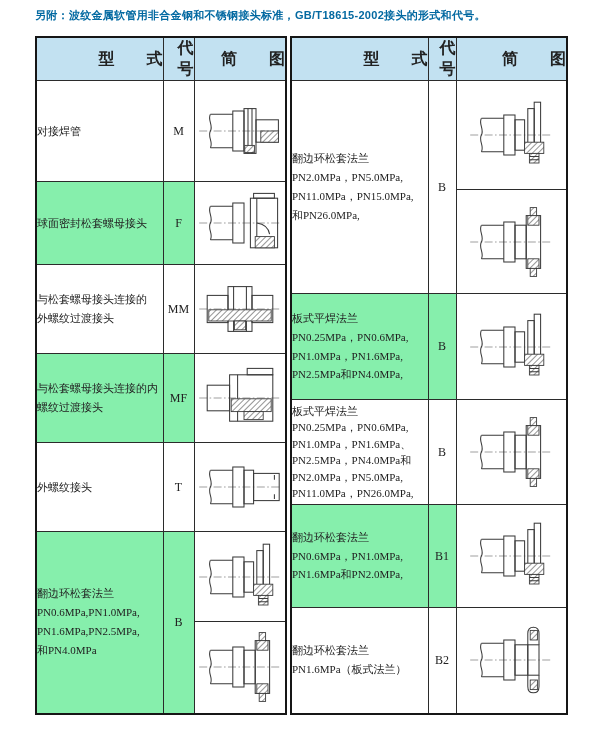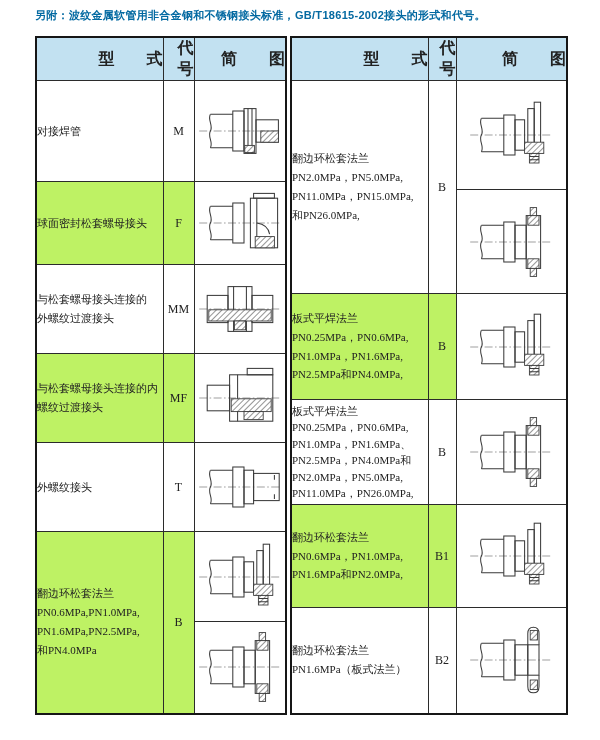--- a/index.html
+++ b/index.html
@@ -31,21 +31,21 @@
   td.t .tx{
     font-size:11px;line-height:1.72;white-space:pre-line;color:#222;
     font-family:"Liberation Serif","DejaVu Serif",serif;
   }
   td.t .tx.tight{line-height:1.5;}
   td.c{
     text-align:center;font-size:12px;color:#222;
     font-family:"Liberation Serif","DejaVu Serif",serif;
   }
   td.d{text-align:center;}
-  .hl{background:#bef264;}
+  .hl{background:#86efac;}
   svg.diag{width:88px;height:72px;display:inline-block;vertical-align:middle;}
   #symdefs{position:absolute;width:0;height:0;overflow:hidden;}
   .ln{fill:none;stroke:#3a3a3a;stroke-width:1.3;}
   .ht{fill:url(#hp);stroke:#3a3a3a;stroke-width:1.1;}
   .cl{fill:none;stroke:#6a6a6a;stroke-width:.8;stroke-dasharray:10 3 2 3;}
 </style>
 </head>
 <body>
 
 <svg id="symdefs" aria-hidden="true">

